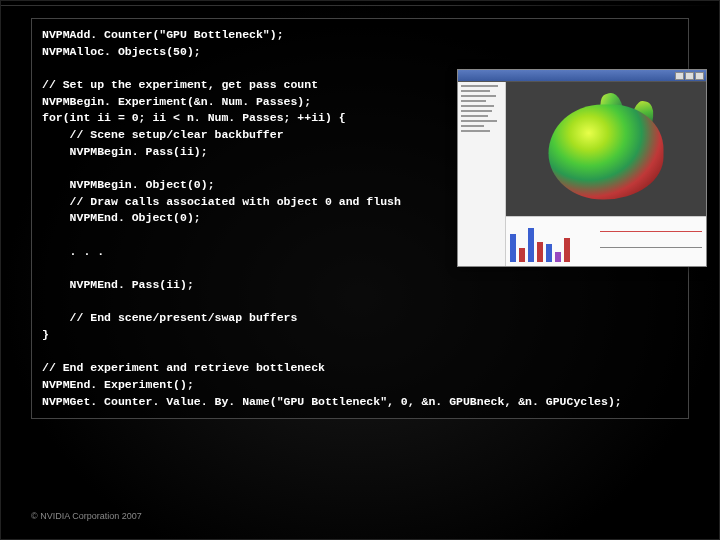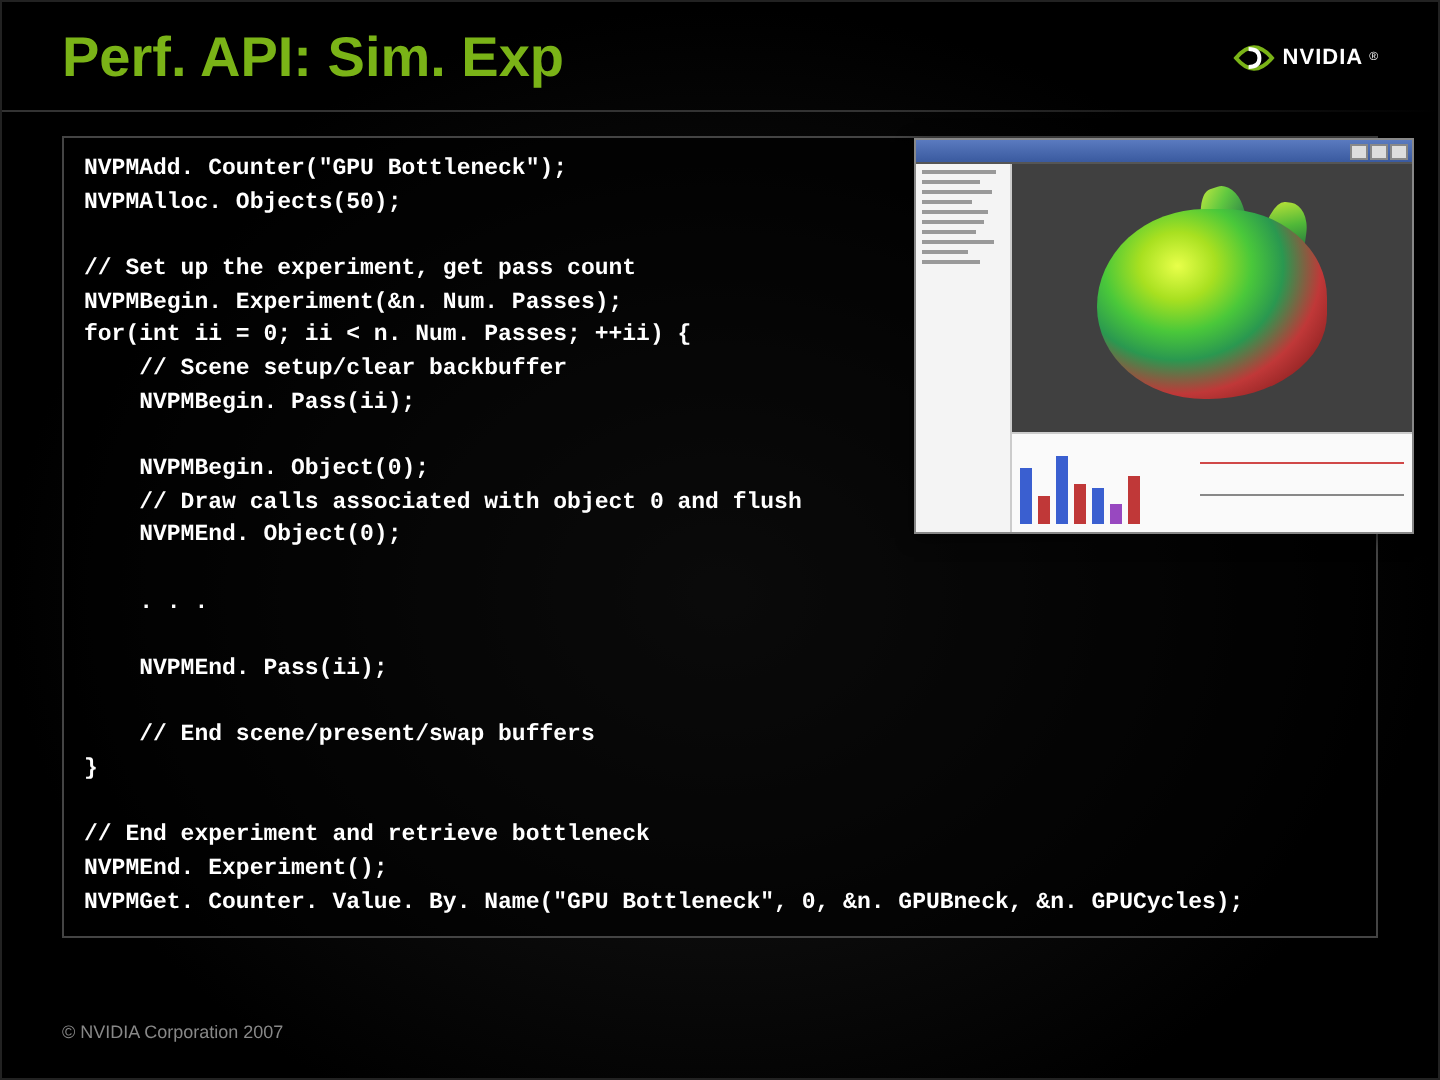--- a/index.html
+++ b/index.html
@@ -177,31 +177,20 @@
     left: 30px;
     color: #888;
     font-size: 9px;
   }
 </style>
 </head>
 <body>
 
 <div class="slide">
 
-  <div class="title-bar">
-    <div class="title">Perf. API: Sim. Exp</div>
-    <div class="logo">
-      <svg class="logo-icon" viewBox="0 0 24 20">
-        <path d="M 2 10 Q 12 -2 22 10 Q 12 22 2 10 Z" fill="none" stroke="#7ab317" stroke-width="2.2"></path>
-        <path d="M 9 5 Q 15 5 15 10 Q 15 15 9 15" fill="none" stroke="#fff" stroke-width="2.2"></path>
-      </svg>
-      <span class="logo-text">NVIDIA</span>
-        <span class="logo-r">®</span>
-    </div>
-  </div>
 
   <div class="divider"></div>
 
   <div class="code-block">NVPMAdd. Counter("GPU Bottleneck");
 NVPMAlloc. Objects(50);
 
 // Set up the experiment, get pass count
 NVPMBegin. Experiment(&amp;n. Num. Passes);
 for(int ii = 0; ii &lt; n. Num. Passes; ++ii) {
     // Scene setup/clear backbuffer

